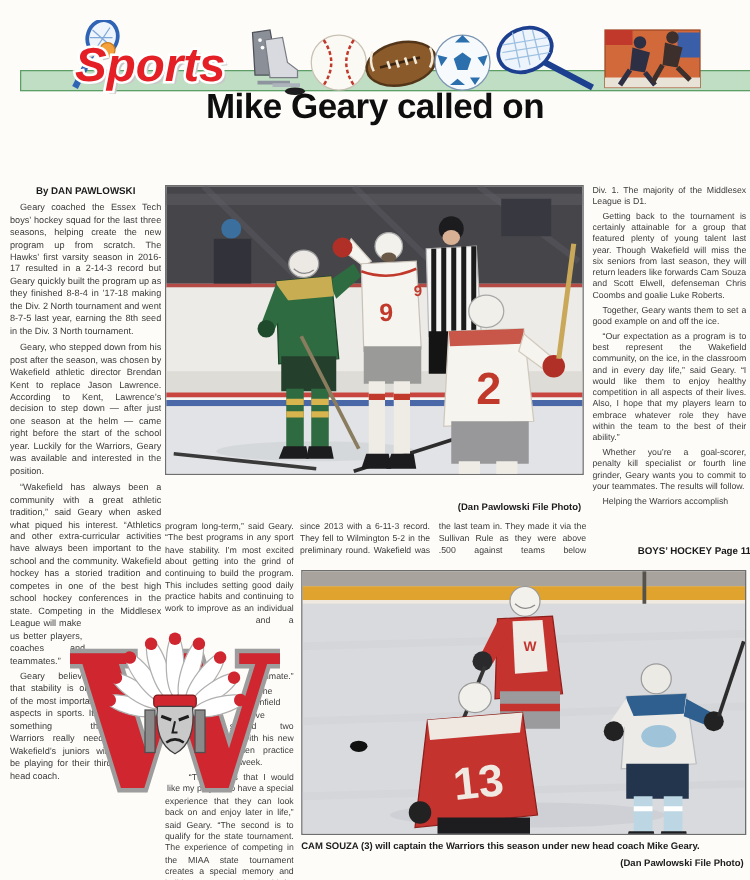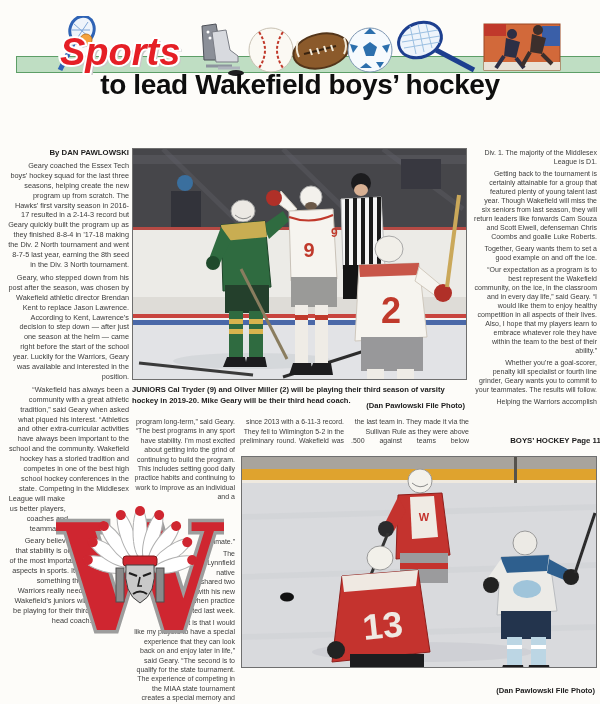--- a/index.html
+++ b/index.html
@@ -9,21 +9,21 @@
   .masthead{position:absolute;top:16px;left:0;width:600px;height:62px;padding-left:24px;}
   .greenbar{position:absolute;left:16px;right:16px;top:40px;height:15px;
             background:#bfdec3;border:1px solid #5d9e67;}
   .mh-icon{position:absolute;}
   
   .headline{position:absolute;top:68px;left:0;width:600px;text-align:center;
             font-weight:bold;font-size:28px;line-height:33px;letter-spacing:-.4px;color:#0e0e0e;}
   
   .col{position:absolute;font-size:7.3px;line-height:9.9px;color:#3c3c3c;
        text-align:justify;overflow:hidden;}
-  .col p{margin:0 0 3px 0;text-align:right;}
+  .col p{margin:0 0 3px 0;}
   p.ind{text-indent:8px;}
   p.cont{text-indent:0;}
   .jl{text-align-last:justify;}
   .byline{font-weight:bold;text-align:center;font-size:7.8px;color:#1c1c1c;margin:0 0 3px 0;}
   .wflow-r{float:right;width:68px;height:500px;
            shape-outside:polygon(6% 70.5%,100% 70.5%,100% 100%,56% 100%);}
   .wflow-l{float:left;width:74px;height:212px;
            shape-outside:polygon(0% 39%,98% 39%,86% 70%,0% 100%);}
   
   .photo{position:absolute;border:1px solid #6f6f6f;box-sizing:border-box;background:#ddd;}
@@ -115,21 +115,21 @@
       <circle cx="30" cy="16" r="5" fill="#2d2f45"></circle>
       <path d="M24 20 L38 24 L34 40 L22 38 Z" fill="#2d2f45"></path>
       <path d="M22 38 L14 50 M34 40 L42 50" stroke="#2d2f45" stroke-width="4"></path>
       <circle cx="56" cy="12" r="5" fill="#3c2f2c"></circle>
       <path d="M50 16 L64 20 L60 36 L48 34 Z" fill="#3c2f2c"></path>
       <path d="M48 34 L40 48 M60 36 L70 46" stroke="#3c2f2c" stroke-width="4"></path>
     </svg>
   </div>
 
   <div class="headline">
-    <div>to lead Wakefield boys’ hockey</div>
+    <div>Mike Geary called on</div>
   </div>
 
   <div class="col" style="left:8px;top:148px;width:121px;height:562px;">
     <span class="wflow-r"></span>
     <p class="byline">By DAN PAWLOWSKI</p>
     <p class="ind">Geary coached the Essex Tech boys’ hockey squad for the last three seasons, helping create the new program up from scratch. The Hawks’ first varsity season in 2016-17 resulted in a 2-14-3 record but Geary quickly built the program up as they finished 8-8-4 in ’17-18 making the Div. 2 North tournament and went 8-7-5 last year, earning the 8th seed in the Div. 3 North tournament.</p>
     <p class="ind">Geary, who stepped down from his post after the season, was chosen by Wakefield athletic director Brendan Kent to replace Jason Lawrence. According to Kent, Lawrence’s decision to step down — after just one season at the helm — came right before the start of the school year. Luckily for the Warriors, Geary was available and interested in the position.</p>
     <p class="ind">“Wakefield has always been a community with a great athletic tradition,” said Geary when asked what piqued his interest. “Athletics and other extra-curricular activities have always been important to the school and the community. Wakefield hockey has a storied tradition and competes in one of the best high school hockey conferences in the state. Competing in the Middlesex League will make us better players, coaches and teammates.”</p>
     <p class="ind">Geary believes that stability is one of the most important aspects in sports. It’s something the Warriors really need. Wakefield’s juniors will be playing for their third head coach.</p>
 
@@ -213,21 +213,20 @@
         <circle cx="96" cy="58" r="9" fill="#b03028"></circle>
         <line x1="100" y1="52" x2="112" y2="-40" stroke="#caa85a" stroke-width="4"></line>
         <rect x="14" y="102" width="62" height="34" fill="#98989a"></rect>
         <rect x="20" y="134" width="17" height="12" fill="#efece6"></rect>
         <rect x="50" y="134" width="17" height="12" fill="#efece6"></rect>
       </g>
     </svg>
   </div>
 
   <div class="caption" style="left:132px;top:385px;width:335px;height:26px;">
-    <span>JUNIORS Cal Tryder (9) and Oliver Miller (2) will be playing their third season of varsity hockey in 2019-20. Mike Geary will be their third head coach.</span>
     <span class="credit">(Dan Pawlowski File Photo)</span>
   </div>
 
   <div class="col" style="left:474px;top:148px;width:123px;height:284px;font-size:7px;line-height:9px;">
     <p class="cont">Div. 1. The majority of the Middlesex League is D1.</p>
     <p class="ind">Getting back to the tournament is certainly attainable for a group that featured plenty of young talent last year. Though Wakefield will miss the six seniors from last season, they will return leaders like forwards Cam Souza and Scott Elwell, defenseman Chris Coombs and goalie Luke Roberts.</p>
     <p class="ind">Together, Geary wants them to set a good example on and off the ice.</p>
     <p class="ind">“Our expectation as a program is to best represent the Wakefield community, on the ice, in the classroom and in every day life,” said Geary. “I would like them to enjoy healthy competition in all aspects of their lives. Also, I hope that my players learn to embrace whatever role they have within the team to the best of their ability.”</p>
     <p class="ind">Whether you’re a goal-scorer, penalty kill specialist or fourth line grinder, Geary wants you to commit to your teammates. The results will follow.</p>
     <p class="ind">Helping the Warriors accomplish</p>
@@ -301,20 +300,21 @@
         <rect x="44" y="110" width="15" height="30" fill="#bcd6e4"></rect>
         <rect x="20" y="118" width="15" height="4" fill="#fff"></rect>
         <rect x="44" y="118" width="15" height="4" fill="#fff"></rect>
         <path d="M16 138 L36 138 L38 150 L12 150 Z" fill="#1c1c1e"></path>
         <path d="M42 138 L62 138 L64 150 L40 150 Z" fill="#1c1c1e"></path>
       </g>
     </svg>
   </div>
 
   <div class="caption" style="left:241px;top:672px;width:356px;height:24px;">
+    <span>CAM SOUZA (3) will captain the Warriors this season under new head coach Mike Geary.</span>
     <span class="credit">(Dan Pawlowski File Photo)</span>
   </div>
 
   <svg class="wlogo" viewBox="0 0 168 150">
     <text x="84" y="132" text-anchor="middle" font-family="DejaVu Serif, serif" font-weight="bold" font-size="148" fill="#cf2630" stroke="#9d9d9d" stroke-width="7" paint-order="stroke">W</text>
     <g transform="translate(84,76)">
       <g>
         <g transform="rotate(-75)">
             <ellipse cy="-36" rx="7" ry="22" fill="#fff" stroke="#b0b0b0"></ellipse>
             <circle cy="-54" r="5" fill="#cf2630"></circle>

